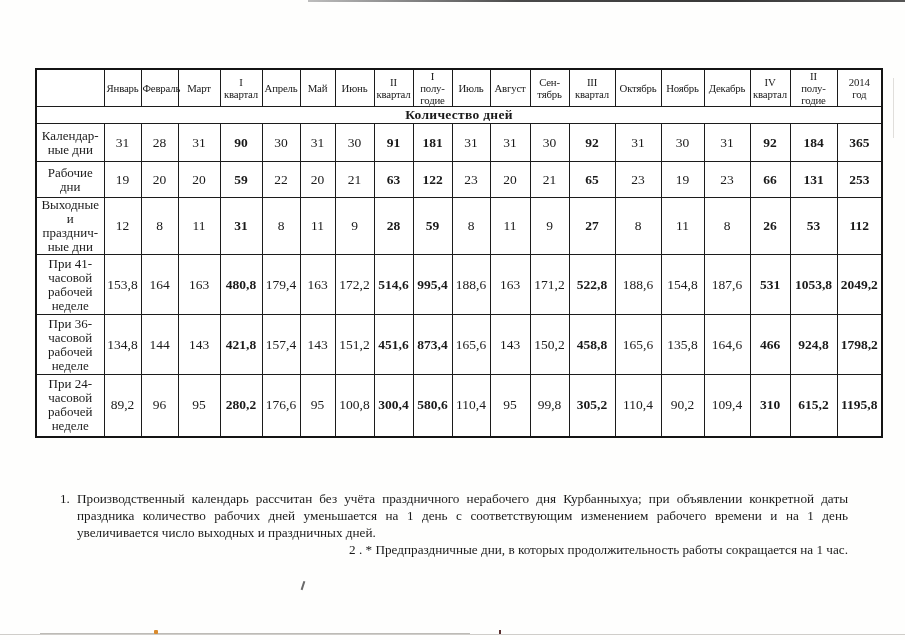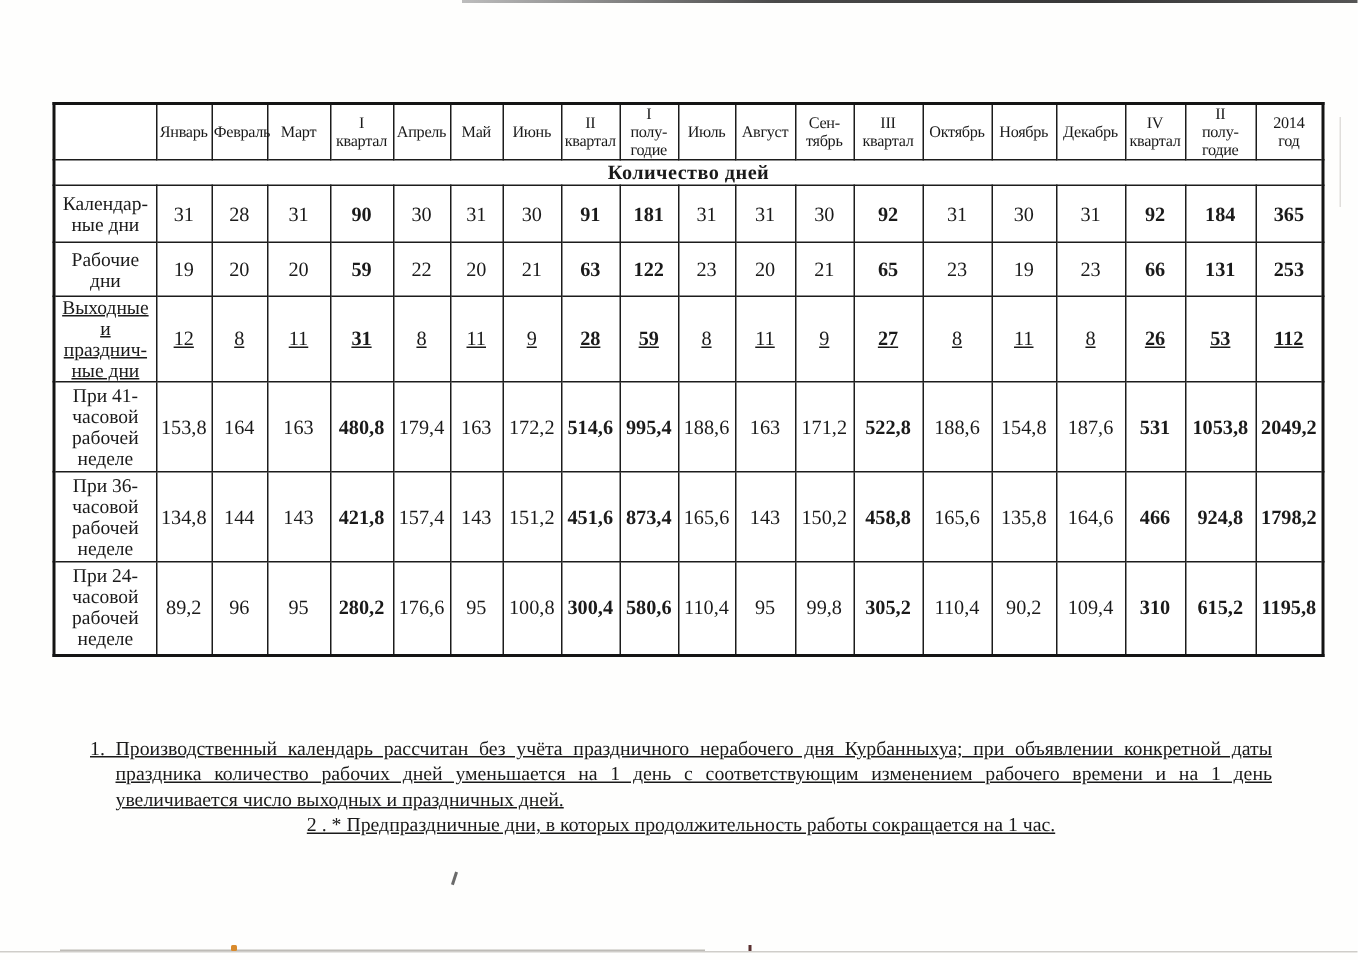--- a/index.html
+++ b/index.html
@@ -21,31 +21,31 @@
     font-weight:normal;overflow:visible;
   }
   table.cal{border:2px solid #141414;}
   tr.hdr{height:37px;}
   tr.hdr th{font-size:10.8px;line-height:12px;white-space:pre-line;letter-spacing:-0.2px;}
   tr.section{height:16px;}
   tr.section td{font-size:13.5px;font-weight:bold;letter-spacing:.3px;}
   td.num{font-size:13.5px;}
   td.num.bold{font-weight:bold;}
   th.rowlabel{font-size:13px;line-height:14px;white-space:pre-line;}
-  tr.r-cal{height:38px;} tr.r-work{height:36px;} tr.r-off{height:42px;text-decoration:underline;}
+  tr.r-cal{height:38px;} tr.r-work{height:36px;} tr.r-off{height:42px;}
   tr.r-h41{height:60px;} tr.r-h36{height:60px;} tr.r-h24{height:62px;}
   
   .note{
     position:absolute;left:60px;top:490px;width:788px;
     font-size:13.2px;line-height:17px;display:flex;
   }
   .note-label{flex:0 0 79px;white-space:nowrap;}
   .note-items{flex:1;}
-  .note-item{padding-left:17px;text-indent:-17px;text-align:justify;text-decoration:underline;}
-  .note-item.last{text-align:center;}
+  .note-item{padding-left:17px;text-indent:-17px;text-align:justify;}
+  .note-item.last{text-align:right;}
   
   .art{position:absolute;pointer-events:none;}
   .art-topline{left:308px;top:0;width:597px;height:2px;
     background:linear-gradient(to right,#bdbdbd,#4a4a4a 35%,#383838 70%,#555);}
   .art-bottomline{left:0;top:634px;width:905px;height:1px;background:#cfcdc9;}
   .art-bottomline2{left:40px;top:633px;width:430px;height:1px;background:#bdbbb6;}
   .art-orange{left:154px;top:630px;width:4px;height:4px;background:#d98a2b;border-radius:1px;}
   .art-dark{left:499px;top:630px;width:2px;height:4px;background:#5a3030;}
   .art-slash{left:302px;top:581px;width:1.5px;height:9px;background:#6a6a6a;transform:rotate(18deg);}
   .art-edge{left:893px;top:78px;width:1px;height:60px;background:#e0dedb;}

